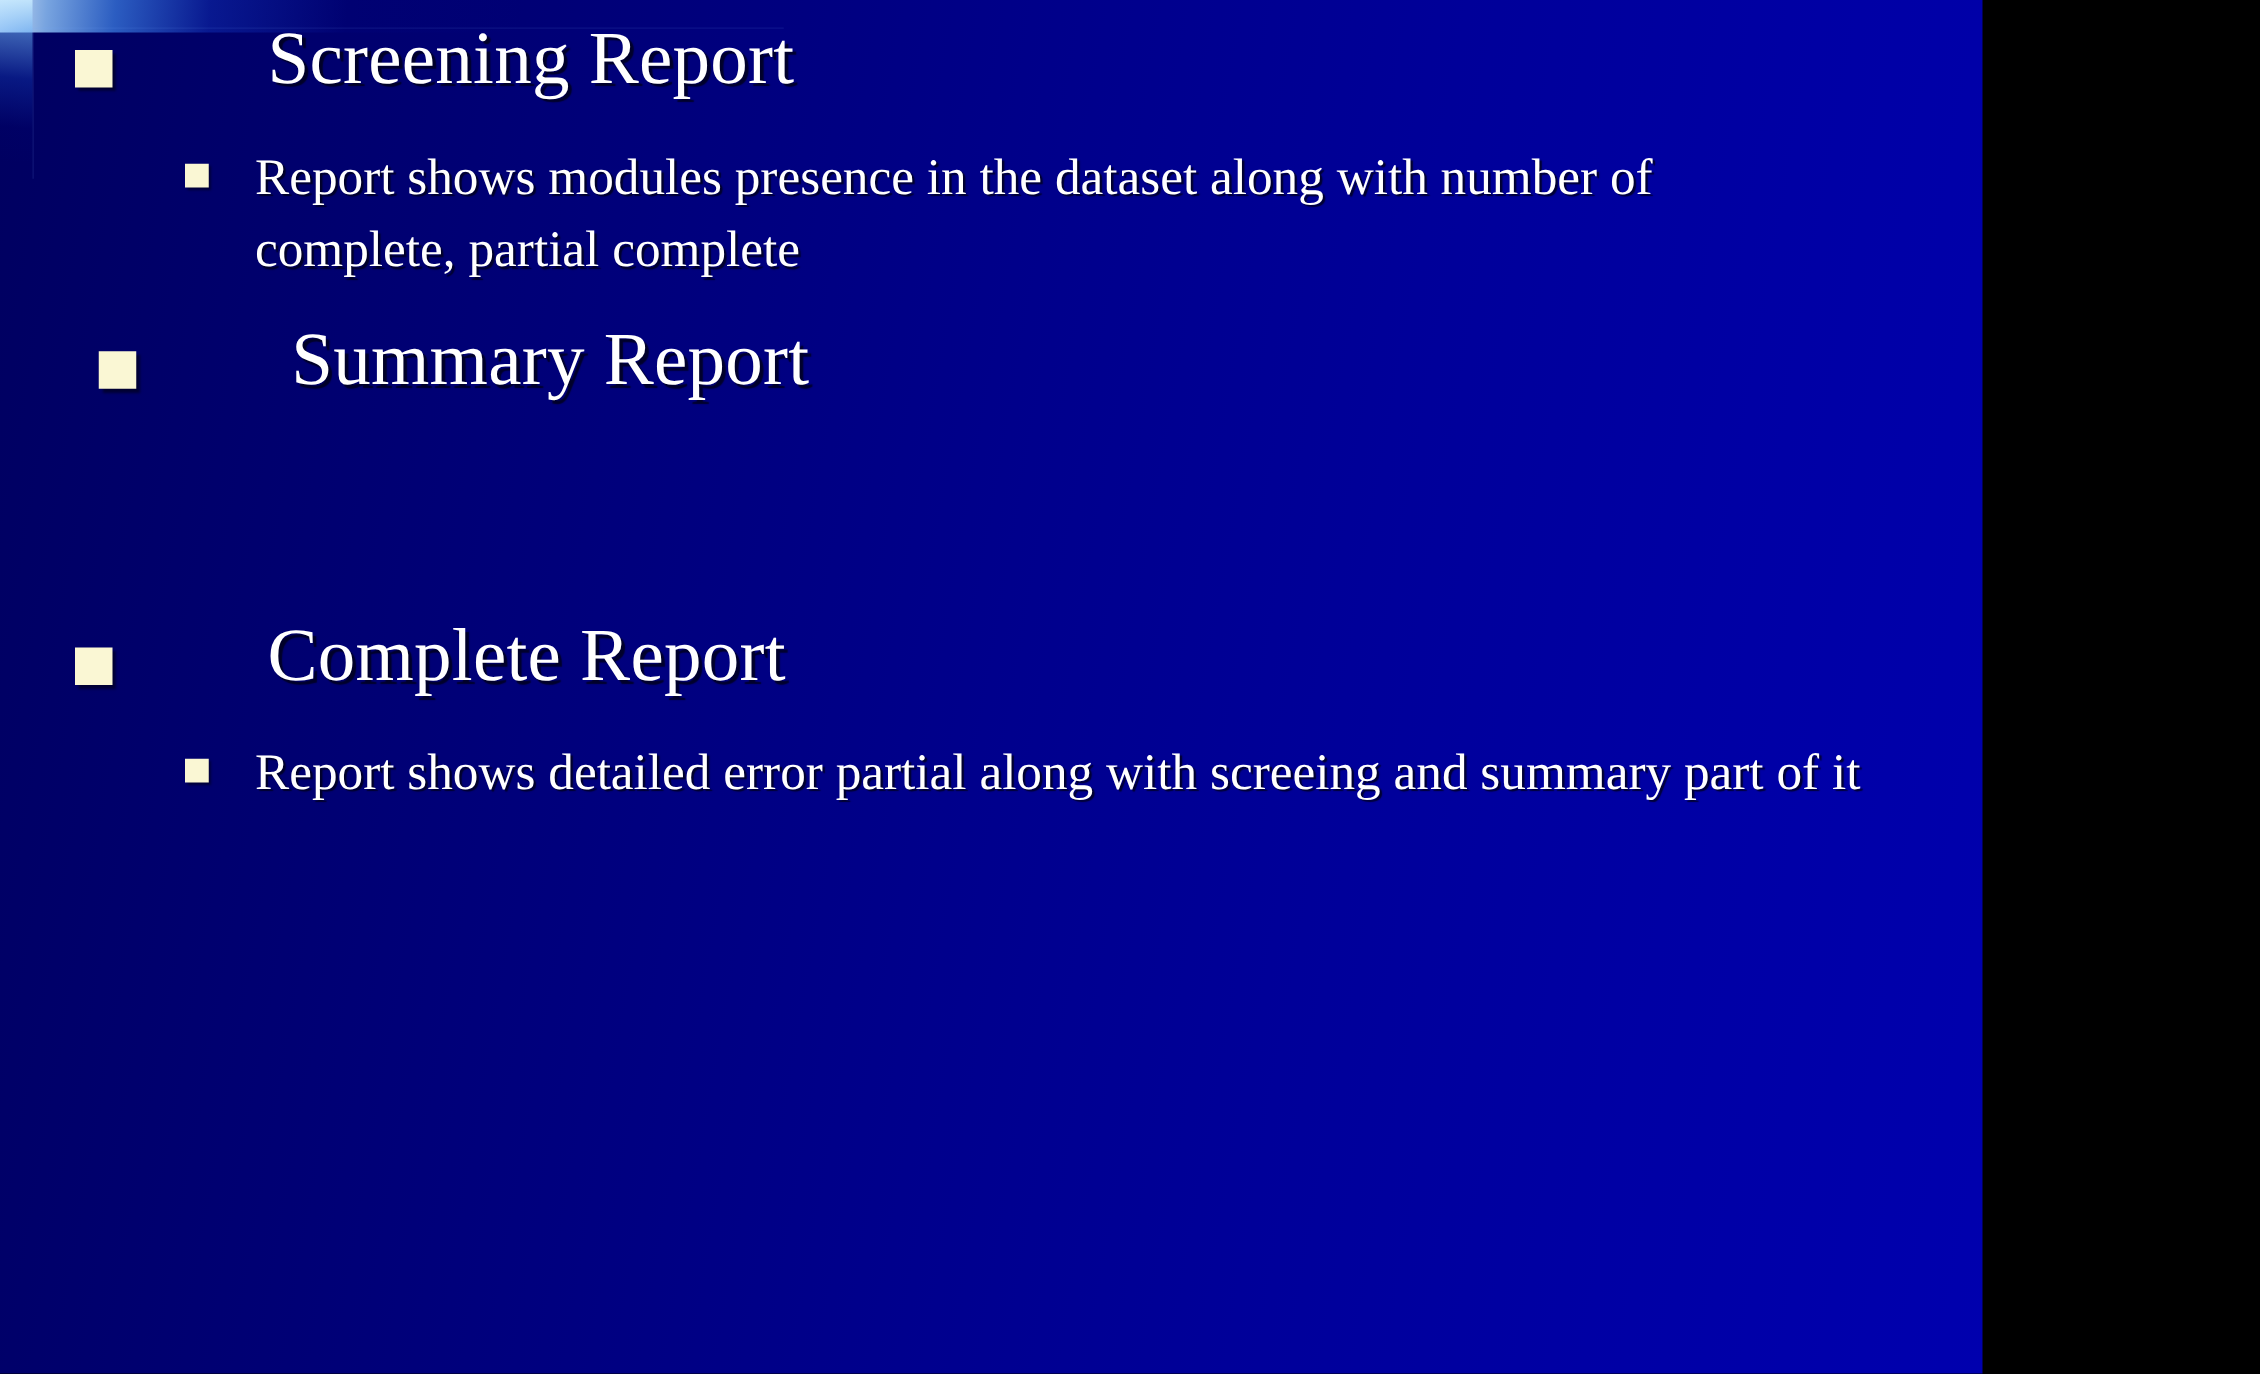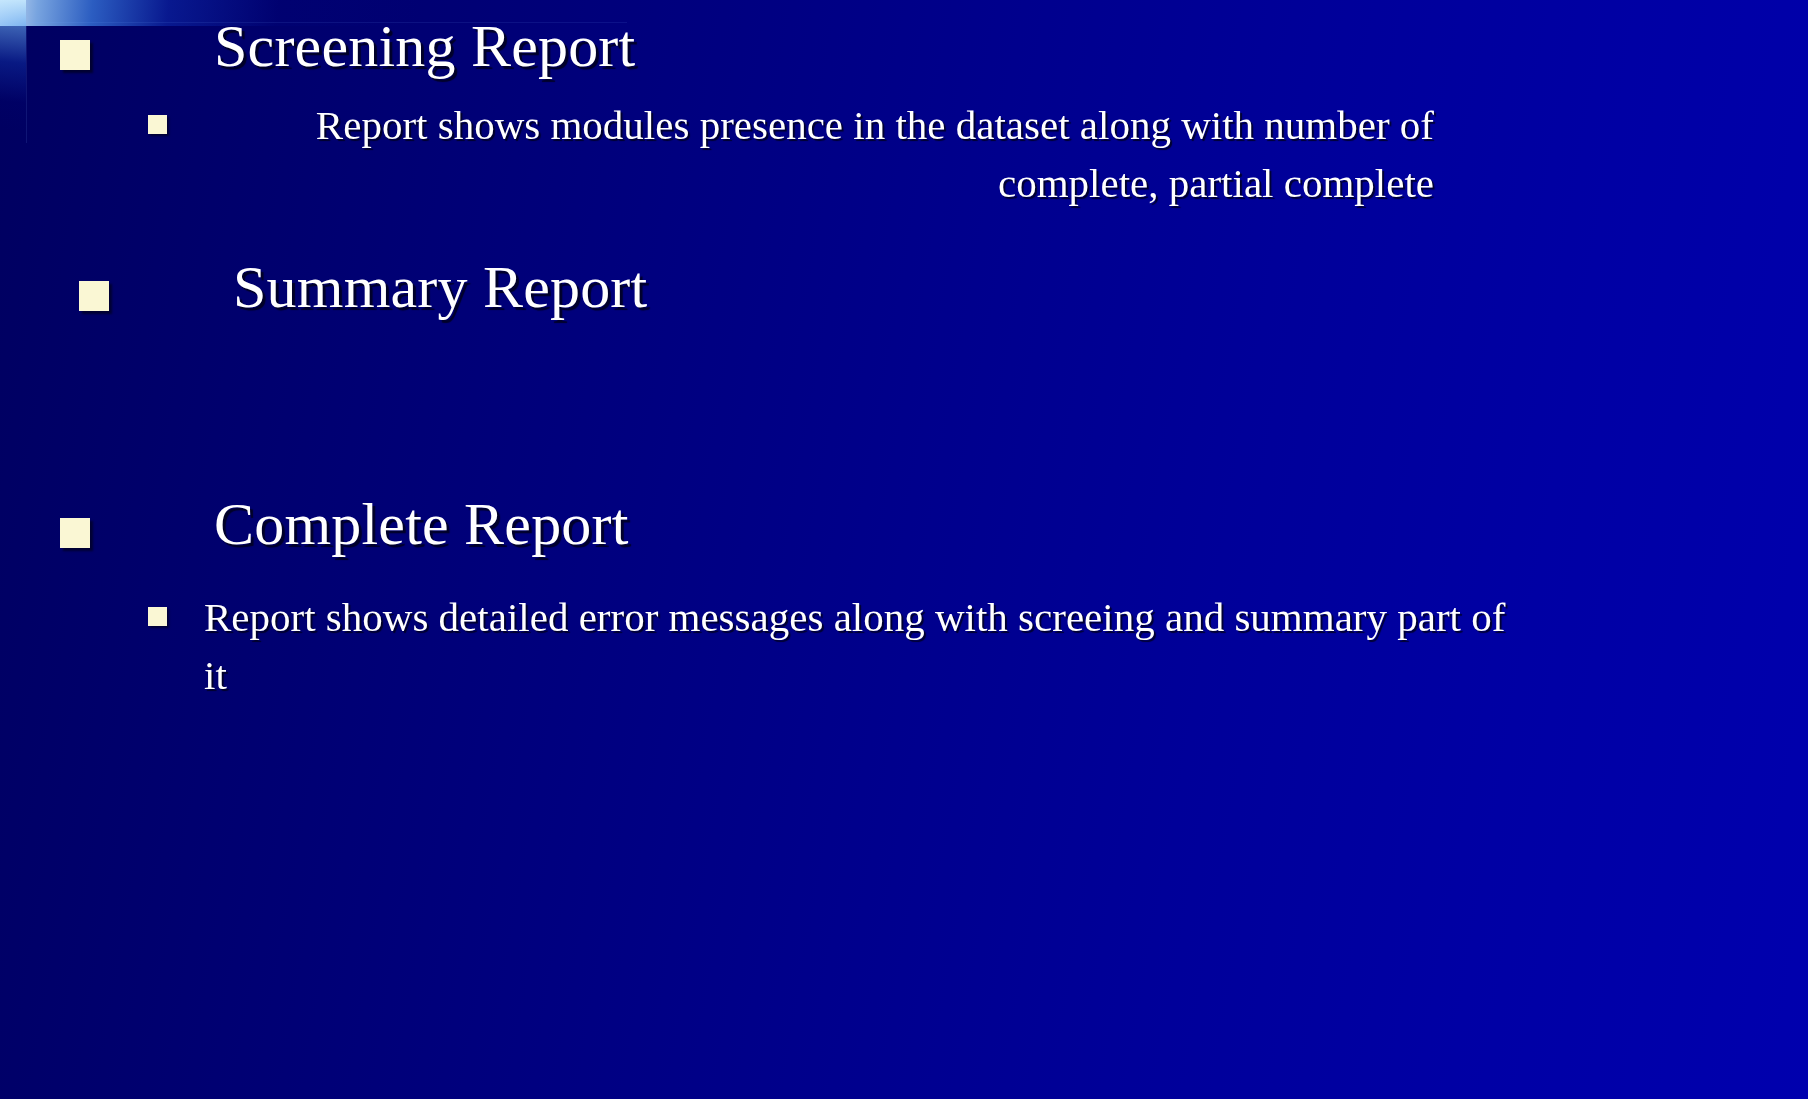--- a/index.html
+++ b/index.html
@@ -3,21 +3,21 @@
 <meta charset="utf-8">
 <style>
   html, body {
     margin: 0;
     padding: 0;
     background: #000000;
   }
 
   #slide {
     position: relative;
-    width: 1808px;
+    width: 1586px;
     height: 1099px;
     overflow: hidden;
     
     background:
       linear-gradient(100deg, #000060 0%, #000070 18%, #00007e 34%, #00008c 50%, #000099 66%, #0000a4 82%, #0000ae 100%);
     font-family: "Liberation Serif", "DejaVu Serif", serif;
     -webkit-font-smoothing: antialiased;
   }
 
   
@@ -115,21 +115,21 @@
     max-width: 1230px;
     color: #ffffff;
     font-size: 41px;
     line-height: 1.42;
     text-shadow: 2px 2px 1px rgba(0,0,25,0.82);
   }
   .body-text.wide { max-width: 1330px; }
 
   
   #sec-screening-head { top: 14px; }
-  #sec-screening-body { top: 96px; text-align: right; }
+  #sec-screening-body { top: 112px; }
   #sec-summary-head   { top: 255px; padding-left: 19px; }
   #sec-summary-body   { top: 350px; }
   #sec-complete-head  { top: 492px; }
   #sec-complete-body  { top: 588px; }
 </style>
 </head>
 <body>
 
 <div id="slide">
 
@@ -153,16 +153,16 @@
   </div>
 
 
   <div class="block row-l1" id="sec-complete-head">
     <div class="bullet-l1"></div>
     <div class="heading">Complete Report</div>
   </div>
 
   <div class="block row-l2" id="sec-complete-body">
     <div class="bullet-l2"></div>
-    <div class="body-text wide">Report shows detailed error messages along with screeing and summary part of it</div>
+    <div class="body-text wide">Report shows detailed error partial along with screeing and summary part of it</div>
   </div>
 
 </div>
 
 </body></html>

